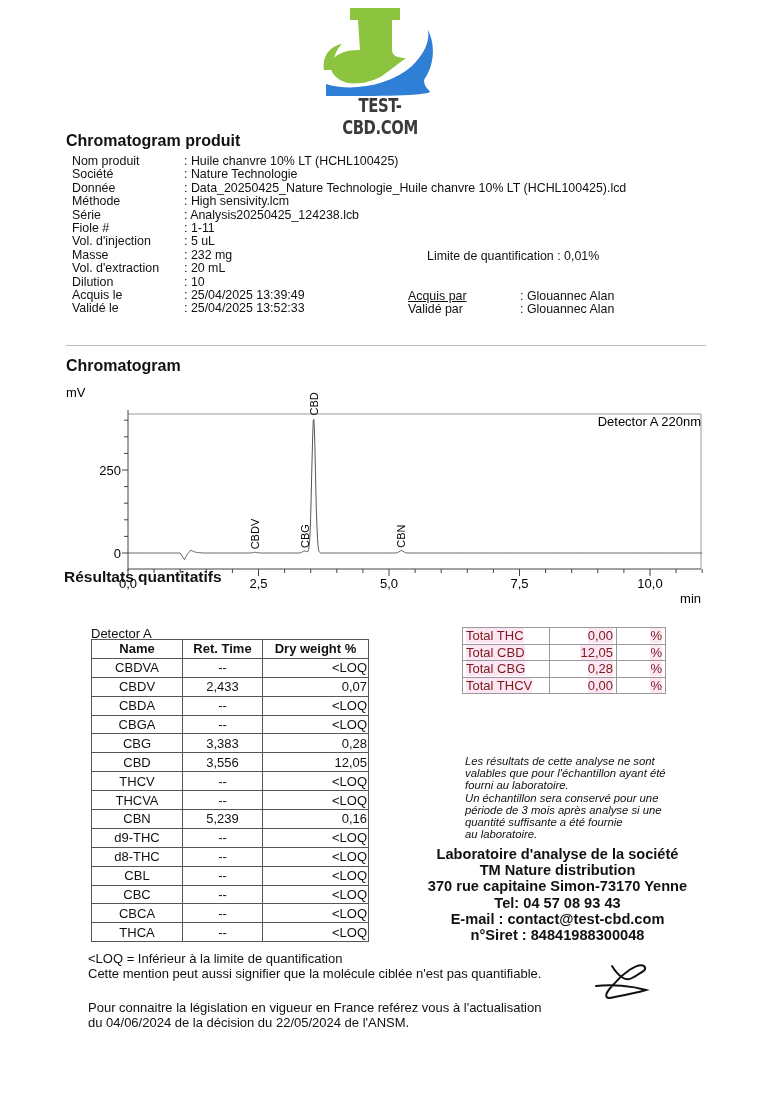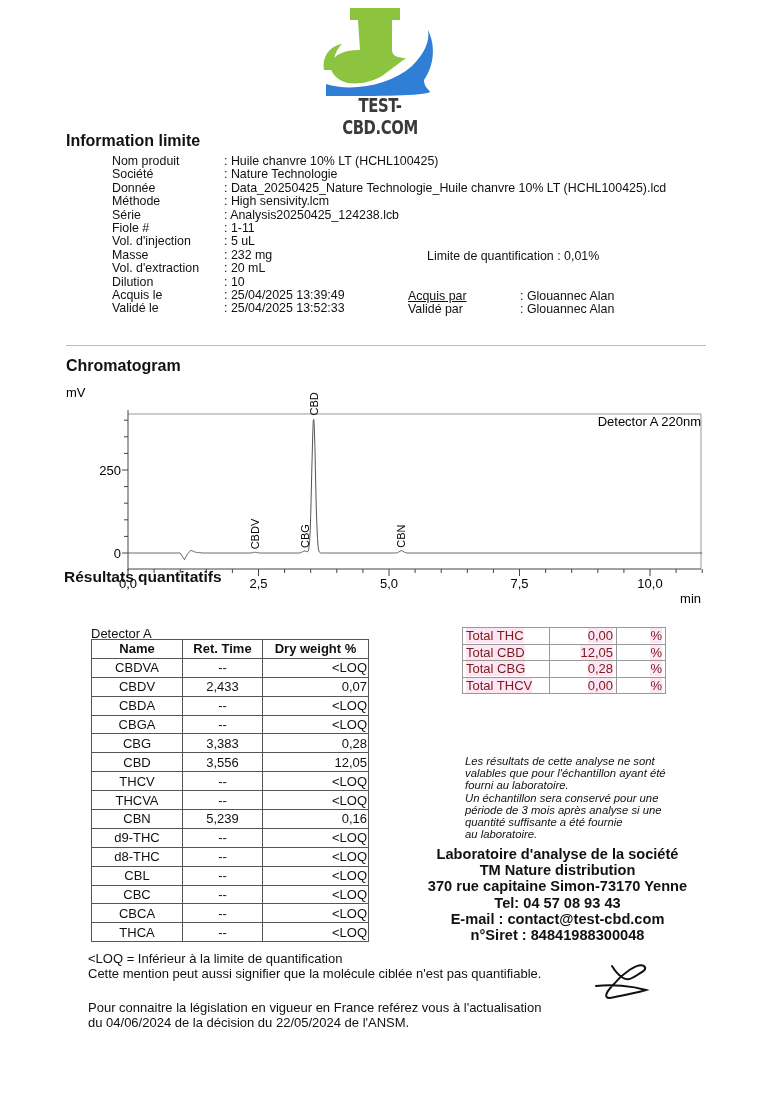--- a/index.html
+++ b/index.html
@@ -4,21 +4,21 @@
 <style>
   html, body { margin:0; padding:0; background:#ffffff; }
   body { width:768px; height:1110px; position:relative; overflow:hidden;
          font-family:"Liberation Sans", sans-serif; color:#111; }
   .abs { position:absolute; }
   .logo { left:320px; top:6px; width:118px; height:112px; }
   .logo-text { left:318px; top:94px; width:124px; text-align:center; font-weight:bold;
                font-size:19px; letter-spacing:-0.5px; color:#3a3a3a; font-family:"DejaVu Sans", sans-serif;
                transform:scaleX(0.78); transform-origin:center; }
   h2.sec { margin:0; font-size:16px; font-weight:bold; position:absolute; }
-  .info-row { position:absolute; left:72px; font-size:12.4px; line-height:13.4px; white-space:nowrap;margin-left:40px; }
+  .info-row { position:absolute; left:72px; font-size:12.4px; line-height:13.4px; white-space:nowrap; }
   .info-row .lbl { display:inline-block; width:112px; }
   .right-row { position:absolute; font-size:12.4px; white-space:nowrap; }
   .sep { left:66px; top:345px; width:640px; height:1px; background:#bdbdbd; }
   svg text { font-family:"Liberation Sans", sans-serif; }
   table.res { position:absolute; left:91px; top:639px; border-collapse:collapse; font-size:13px; }
   table.res th, table.res td { border:1px solid #555; height:17.9px; padding:0 2px; }
   table.res th { font-weight:bold; }
   table.res td.nm { width:86px; text-align:center; }
   table.res td.rt { width:75px; text-align:center; }
   table.res td.dw { width:84px; text-align:right; padding-right:1px;padding-left:20px; }
@@ -34,21 +34,21 @@
 </head>
 <body>
 
 <svg class="abs logo" viewBox="0 0 118 112">
   <path fill="#8cc43f" d="M30 2 H80 V14 H72 V44 C72 50 78 52 86 52 L62 70 C48 78 30 80 20 74 C10 68 8 58 14 52 C22 44 34 44 40 44 L38 14 H30 Z"></path>
   <path fill="#8cc43f" d="M4 64 C2 50 10 40 22 38 C14 46 12 56 16 64 Z"></path>
   <path fill="#2f7fd6" d="M6 78 C30 86 70 80 92 60 C104 48 110 36 108 24 C116 40 114 60 104 74 C104 82 110 84 110 86 C104 90 60 90 6 90 Z"></path>
 </svg>
 <div class="abs logo-text">TEST-CBD.COM</div>
 
-<h2 class="sec" style="left:66px;top:132px;">Information limite</h2>
+<h2 class="sec" style="left:66px;top:132px;">Chromatogram produit</h2>
 <div id="info-rows">
     <div class="info-row" style="top: 155px;"><span class="lbl">Nom produit</span><span>: Huile chanvre 10% LT (HCHL100425)</span></div>
     <div class="info-row" style="top: 168.4px;"><span class="lbl">Société</span><span>: Nature Technologie</span></div>
     <div class="info-row" style="top: 181.8px;"><span class="lbl">Donnée</span><span>: Data_20250425_Nature Technologie_Huile chanvre 10% LT (HCHL100425).lcd</span></div>
     <div class="info-row" style="top: 195.2px;"><span class="lbl">Méthode</span><span>: High sensivity.lcm</span></div>
     <div class="info-row" style="top: 208.6px;"><span class="lbl">Série</span><span>: Analysis20250425_124238.lcb</span></div>
     <div class="info-row" style="top: 222px;"><span class="lbl">Fiole #</span><span>: 1-11</span></div>
     <div class="info-row" style="top: 235.4px;"><span class="lbl">Vol. d'injection</span><span>: 5 uL</span></div>
     <div class="info-row" style="top: 248.8px;"><span class="lbl">Masse</span><span>: 232 mg</span></div>
     <div class="info-row" style="top: 262.2px;"><span class="lbl">Vol. d'extraction</span><span>: 20 mL</span></div>

